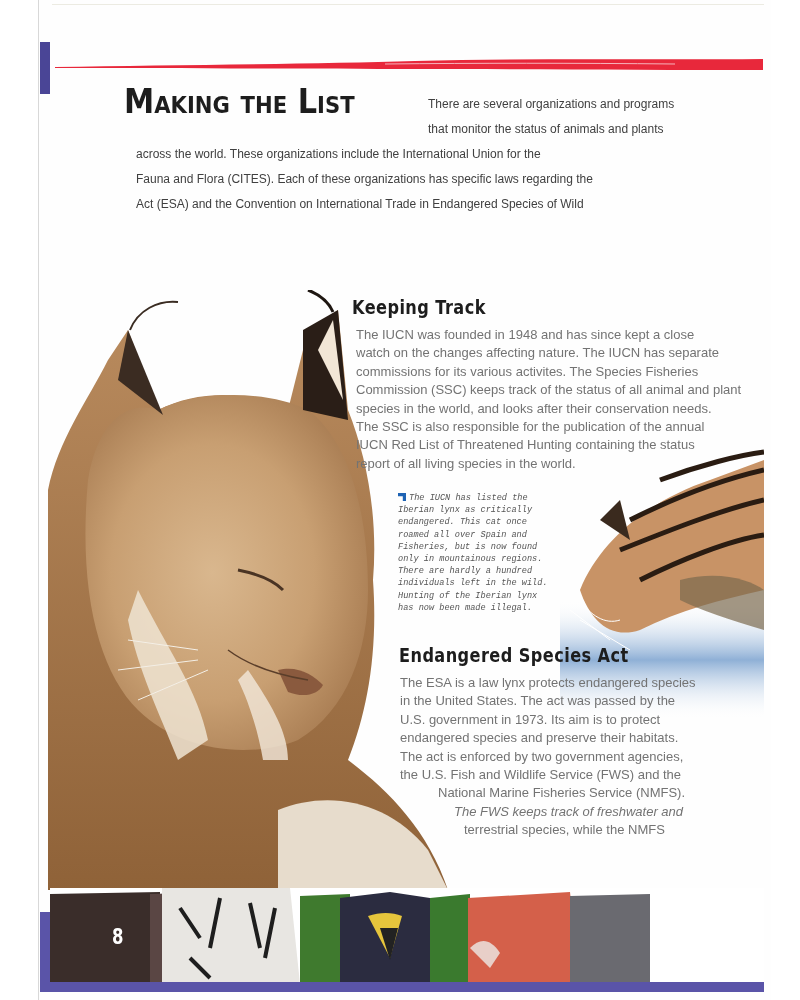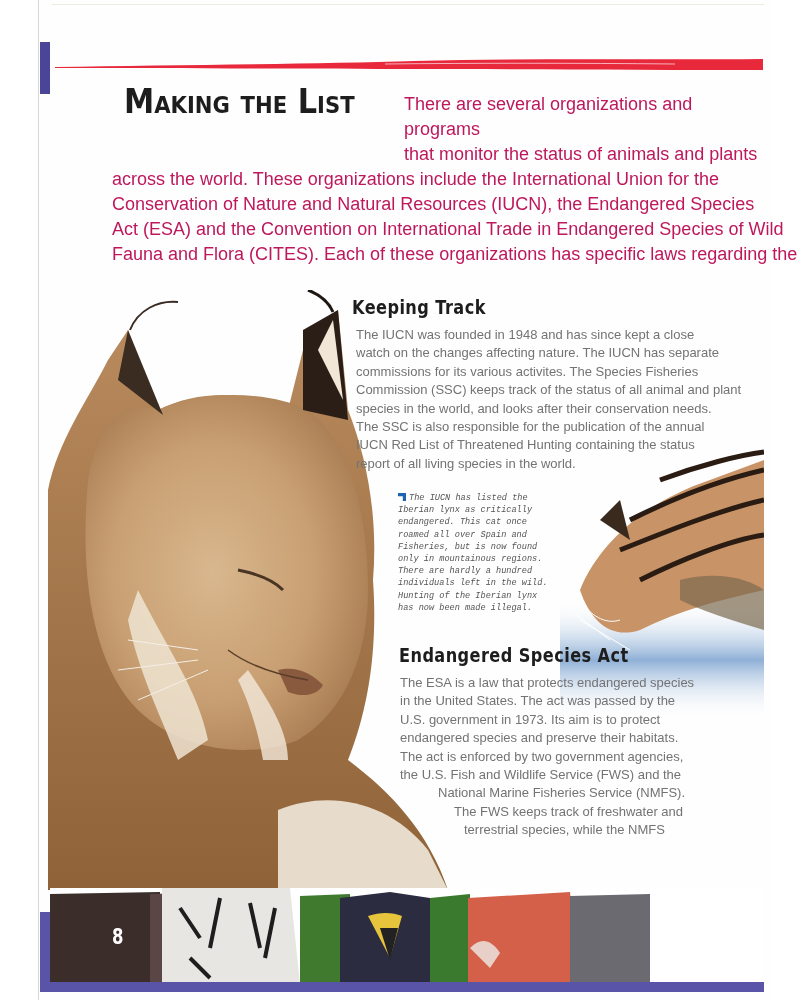--- a/index.html
+++ b/index.html
@@ -23,22 +23,22 @@
     .red-stroke {
       position: absolute; left: 55px; top: 56px; width: 708px; height: 18px;
     }
     .title {
       position: absolute; left: 124px; top: 82px;
       font-family: "DejaVu Sans", sans-serif; font-weight: bold;
       font-size: 33px; letter-spacing: 0px; color: #1d1d1d;
       font-variant: small-caps; transform: scaleX(0.92); transform-origin: left top;
     }
     .intro {
-      position: absolute; left: 112px; top: 92px; width: 646px;
-      font-family: "Liberation Sans", sans-serif; font-size: 18px; line-height: 25px; color: #be185d;
+      position: absolute; left: 136px; top: 92px; width: 646px;
+      font-family: "Liberation Sans", sans-serif; font-size: 12px; line-height: 25px; color: #404040;
     }
     .intro .lead { display: block; padding-left: 292px; }
     .lynx-wrap {
       position: absolute; left: 48px; top: 290px; width: 400px; height: 600px;
     }
     .ocelot-wrap {
       position: absolute; left: 560px; top: 440px; width: 204px; height: 300px;
     }
     .section-head {
       position: absolute; font-family: "DejaVu Sans", sans-serif; font-weight: bold;
@@ -80,23 +80,22 @@
   <path d="M0,11 C120,9 260,8 360,5 C470,2 600,4 708,3 L708,14 C600,14 470,13 360,13 C260,13 120,12 0,12 Z" fill="#e8283b"></path>
   <path d="M330,8 C420,7 520,7 620,8" stroke="#f7b3bb" stroke-width="1" fill="none"></path>
 </svg>
 
 <div class="title">Making the List</div>
 
 <div class="intro">
   <span class="lead">There are several organizations and programs</span>
   <span class="lead">that monitor the status of animals and plants</span>
   <span class="esa-line">across the world. These organizations include the International Union for the</span>
-  <span class="esa-line">Conservation of Nature and Natural Resources (IUCN), the Endangered Species</span>
+  <span class="esa-line">Fauna and Flora (CITES). Each of these organizations has specific laws regarding the</span>
   <span class="esa-line">Act (ESA) and the Convention on International Trade in Endangered Species of Wild</span>
-  <span class="esa-line">Fauna and Flora (CITES). Each of these organizations has specific laws regarding the</span>
 </div>
 
 <svg class="lynx-wrap" viewBox="0 0 400 600">
   <defs>
     <radialGradient id="fur" cx="45%" cy="50%" r="60%">
       <stop offset="0" stop-color="#d9b78e"></stop>
       <stop offset="0.6" stop-color="#c89f72"></stop>
       <stop offset="1" stop-color="#a87c52"></stop>
     </radialGradient>
     <linearGradient id="chest" x1="0" y1="0" x2="0" y2="1">
@@ -157,28 +156,28 @@
   <span class="esa-line">Fisheries, but is now found</span>
   <span class="esa-line">only in mountainous regions.</span>
   <span class="esa-line">There are hardly a hundred</span>
   <span class="esa-line">individuals left in the wild.</span>
   <span class="esa-line">Hunting of the Iberian lynx</span>
   <span class="esa-line">has now been made illegal.</span>
 </div>
 
 <div class="section-head" style="left:399px; top:644px;">Endangered Species Act</div>
 <div class="body-text" style="left:400px; top:674px; width:360px;">
-  <span class="esa-line">The ESA is a law that protects endangered species</span>
+  <span class="esa-line">The ESA is a law lynx protects endangered species</span>
   <span class="esa-line">in the United States. The act was passed by the</span>
   <span class="esa-line">U.S. government in 1973. Its aim is to protect</span>
   <span class="esa-line">endangered species and preserve their habitats.</span>
   <span class="esa-line">The act is enforced by two government agencies,</span>
   <span class="esa-line">the U.S. Fish and Wildlife Service (FWS) and the</span>
   <span class="esa-line" style="padding-left:38px;">National Marine Fisheries Service (NMFS).</span>
-  <span class="esa-line" style="padding-left:54px;">The FWS keeps track of freshwater and</span>
+  <span class="esa-line" style="padding-left:54px;font-style:italic;">The FWS keeps track of freshwater and</span>
   <span class="esa-line" style="padding-left:64px;">terrestrial species, while the NMFS</span>
 </div>
 
 <div class="purple-left"></div>
 <svg class="strip" viewBox="0 0 714 96" preserveAspectRatio="none">
   <rect x="0" y="0" width="714" height="96" fill="#ffffff"></rect>
   <path d="M0,6 L110,4 L110,96 L0,96 Z" fill="#3a2d2a"></path>
   <path d="M100,6 L170,4 L170,96 L100,96 Z" fill="#5a4644"></path>
   <path d="M160,10 L180,14 L200,8 L200,96 L160,96 Z" fill="#4a3a36"></path>
   <path d="M112,0 L240,0 L250,96 L112,96 Z" fill="#e8e6e2"></path>

